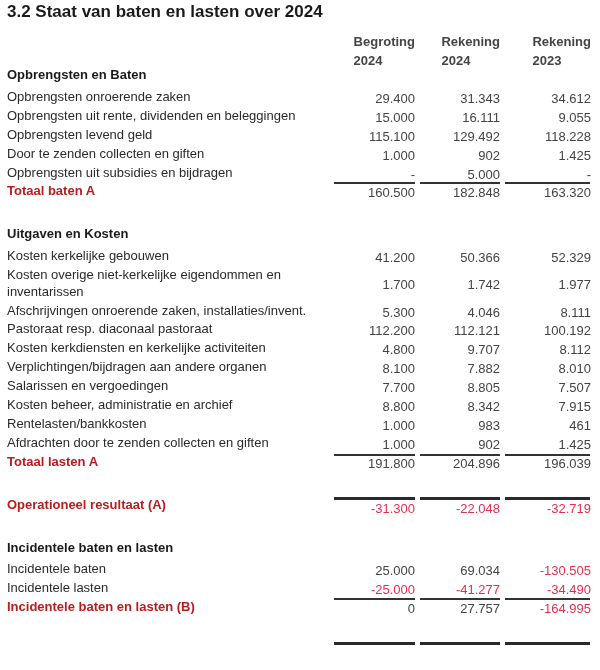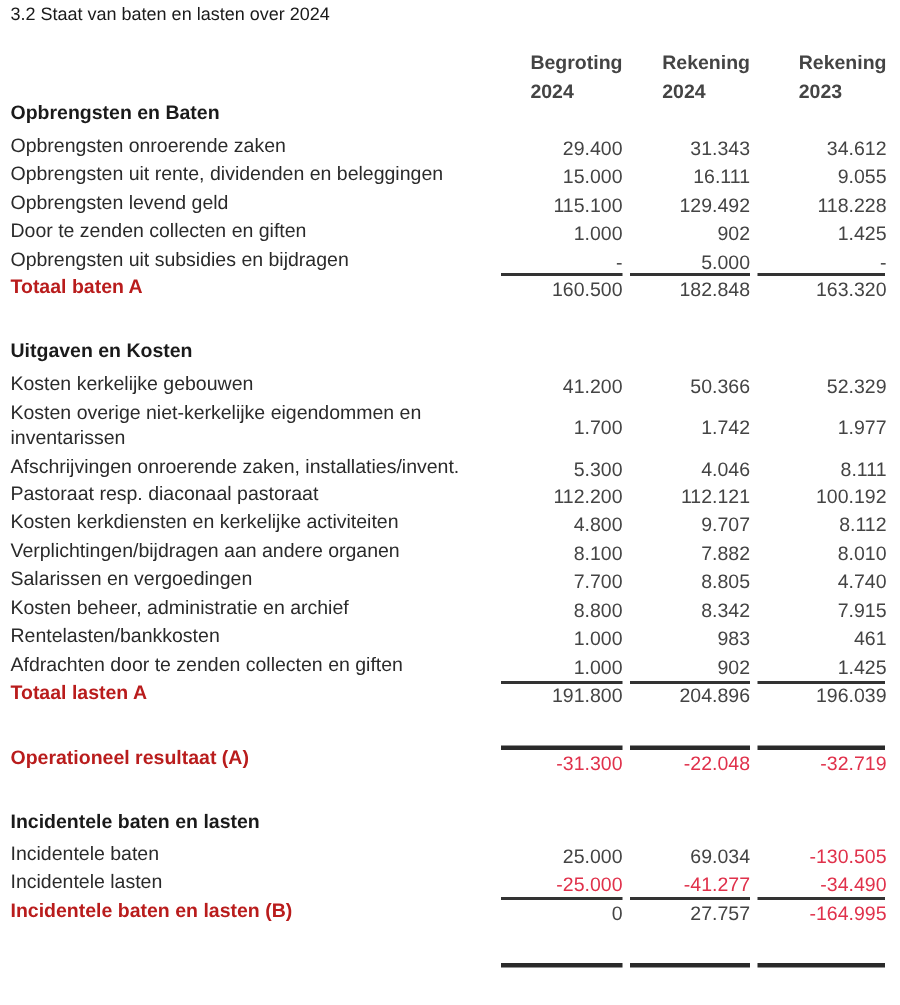--- a/index.html
+++ b/index.html
@@ -1,18 +1,18 @@
 <!DOCTYPE html>
 <html><head>
 <meta charset="utf-8">
 <style>
   html, body { margin: 0; padding: 0; background: #ffffff; }
   body { width: 600px; height: 670px; position: relative; overflow: hidden;
          font-family: "Liberation Sans", sans-serif; color: #222; }
-  .title { position: absolute; left: 7px; top: 2px; font-size: 12px; font-weight: normal; color: #1a1a1a; }
+  .title { position: absolute; left: 7px; top: 2px; font-size: 17px; font-weight: bold; color: #1a1a1a; }
   .hdr { position: absolute; font-size: 13px; font-weight: bold; color: #444; text-align: left; line-height: 19px; }
   .row { position: absolute; left: 7px; width: 585px; height: 19px; font-size: 13px; }
   .row .lbl { position: absolute; left: 0; top: 0; color: #2a2a2a; white-space: nowrap; }
   .row .v { position: absolute; top: 2px; text-align: right; color: #444; white-space: nowrap; }
   .v.c1 { right: 177px; }
   .v.c2 { right: 92px; }
   .v.c3 { right: 1px; }
   .neg { color: #e0314b !important; }
   .section { font-weight: bold; color: #1a1a1a !important; }
   .total .lbl { font-weight: bold; color: #b91c1c; }
@@ -124,21 +124,21 @@
 <div class="row" style="top:359px;">
   <span class="lbl">Verplichtingen/bijdragen aan andere organen</span>
   <span class="v c1">8.100</span>
   <span class="v c2">7.882</span>
   <span class="v c3">8.010</span>
 </div>
 <div class="row" style="top:378px;">
   <span class="lbl">Salarissen en vergoedingen</span>
   <span class="v c1">7.700</span>
   <span class="v c2">8.805</span>
-  <span class="v c3">4.740</span>
+  <span class="v c3">7.507</span>
 </div>
 <div class="row" style="top:397px;">
   <span class="lbl">Kosten beheer, administratie en archief</span>
   <span class="v c1">8.800</span>
   <span class="v c2">8.342</span>
   <span class="v c3">7.915</span>
 </div>
 <div class="row" style="top:416px;">
   <span class="lbl">Rentelasten/bankkosten</span>
   <span class="v c1">1.000</span>

